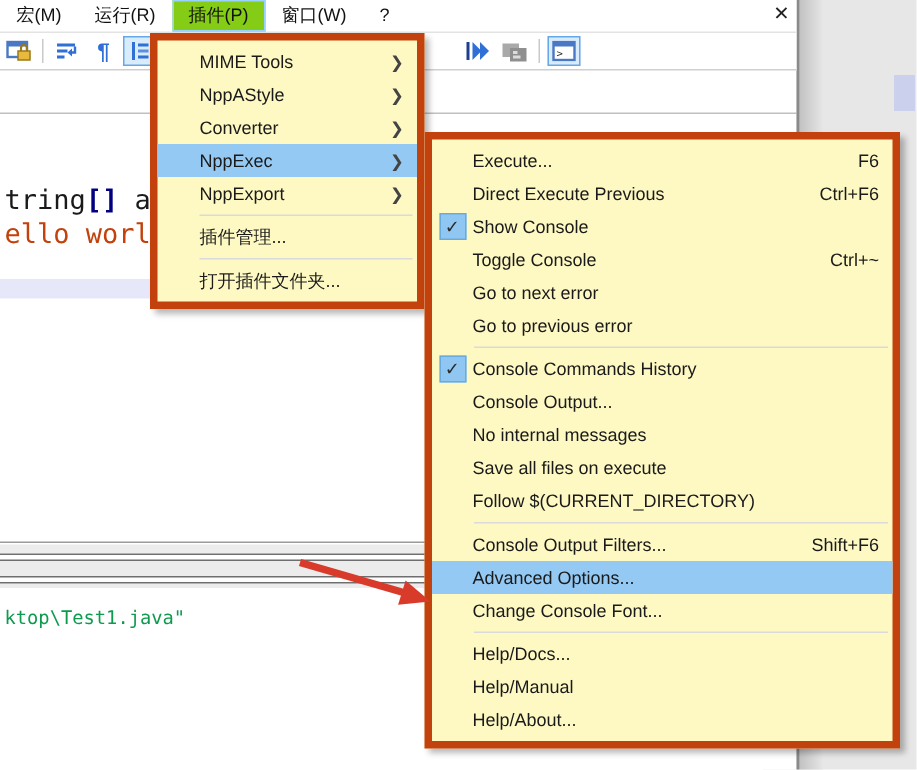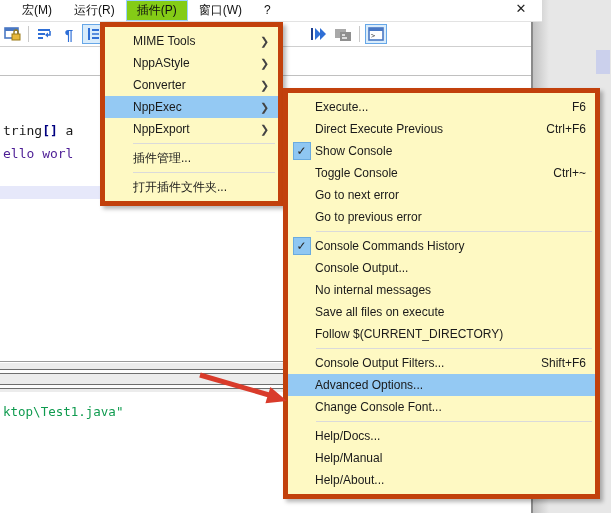--- a/index.html
+++ b/index.html
@@ -12,46 +12,46 @@
   .abs{position:absolute;}
 
   
   #app-window{left:0;top:0;width:531px;height:513px;background:#fff;z-index:1;}
   #win-border{left:531px;top:0;width:2px;height:513px;background:#8a8a8a;z-index:2;}
   #win-shadow{left:533px;top:0;width:16px;height:513px;
     background:linear-gradient(to right,#c2c2c2,#e7e7e7);z-index:0;}
   #desktop-artifact{left:596px;top:50px;width:14px;height:24px;background:#cbd0ec;z-index:0;}
 
   
-  #menubar{left:11px;top:0;width:531px;height:21px;background:#fff;border-bottom:1px solid #e3e3e3;
+  #menubar{left:0;top:0;width:531px;height:21px;background:#fff;border-bottom:1px solid #e3e3e3;
     display:flex;align-items:center;font-size:12px;color:#111;z-index:3;}
   .mb-item{padding:3px 11px;height:15px;line-height:15px;cursor:default;white-space:nowrap;}
   .mb-item.active{background:#84cc16;border:1px solid #99d1ff;padding:2px 10px;}
   #close-btn{left:509px;top:0px;width:24px;height:18px;text-align:center;line-height:18px;
     font-size:13px;color:#222;z-index:4;cursor:default;}
 
   
   #toolbar{left:0;top:22px;width:531px;height:24px;background:#fff;border-bottom:1px solid #cfcfcf;
     display:flex;align-items:center;z-index:3;}
   .tb-btn{width:22px;height:20px;display:flex;align-items:center;justify-content:center;margin:0 1px;}
   .tb-btn.active{background:#d9ecfb;border:1px solid #66a7e8;width:20px;height:18px;}
   .tb-sep{width:1px;height:16px;background:#c9c9c9;margin:0 4px;}
   .pilcrow{color:#2f6fd6;font-size:15px;font-weight:bold;line-height:15px;}
   .tb-spacer{width:202px;}
 
   
   #tabline{left:0;top:75px;width:531px;height:1px;background:#c0c0c0;z-index:1;}
   #current-line{left:0;top:186px;width:281px;height:13px;background:#e6e8fa;z-index:1;}
   .code-line{left:3px;font-family:"DejaVu Sans Mono","Liberation Mono",monospace;
-    font-size:13px;white-space:pre;z-index:2;}
+    font-size:18px;white-space:pre;z-index:2;}
   #code-line-1{top:123px;}
   #code-line-2{top:146px;}
   .seg-plain{color:#1a1a1a;}
   .seg-bracket{color:#000080;font-weight:bold;}
-  .seg-string{color:#4c1d95;}
+  .seg-string{color:#c2410c;}
 
   
   #editor-bottom{left:0;top:361px;width:531px;height:1px;background:#9a9a9a;z-index:1;}
   #panel-header{left:0;top:363px;width:531px;height:29px;background:#ececec;z-index:1;}
   .groove{position:absolute;left:0;width:531px;height:3px;background:#fdfdfd;
     border-top:1px solid #6e6e6e;border-bottom:1px solid #6e6e6e;}
   #groove-1{top:6px;} #groove-2{top:21px;}
   #console-text{left:3px;top:404px;font-family:"DejaVu Sans Mono","Liberation Mono",monospace;
     font-size:12.5px;color:#0f9b4f;z-index:2;white-space:pre;}
 

